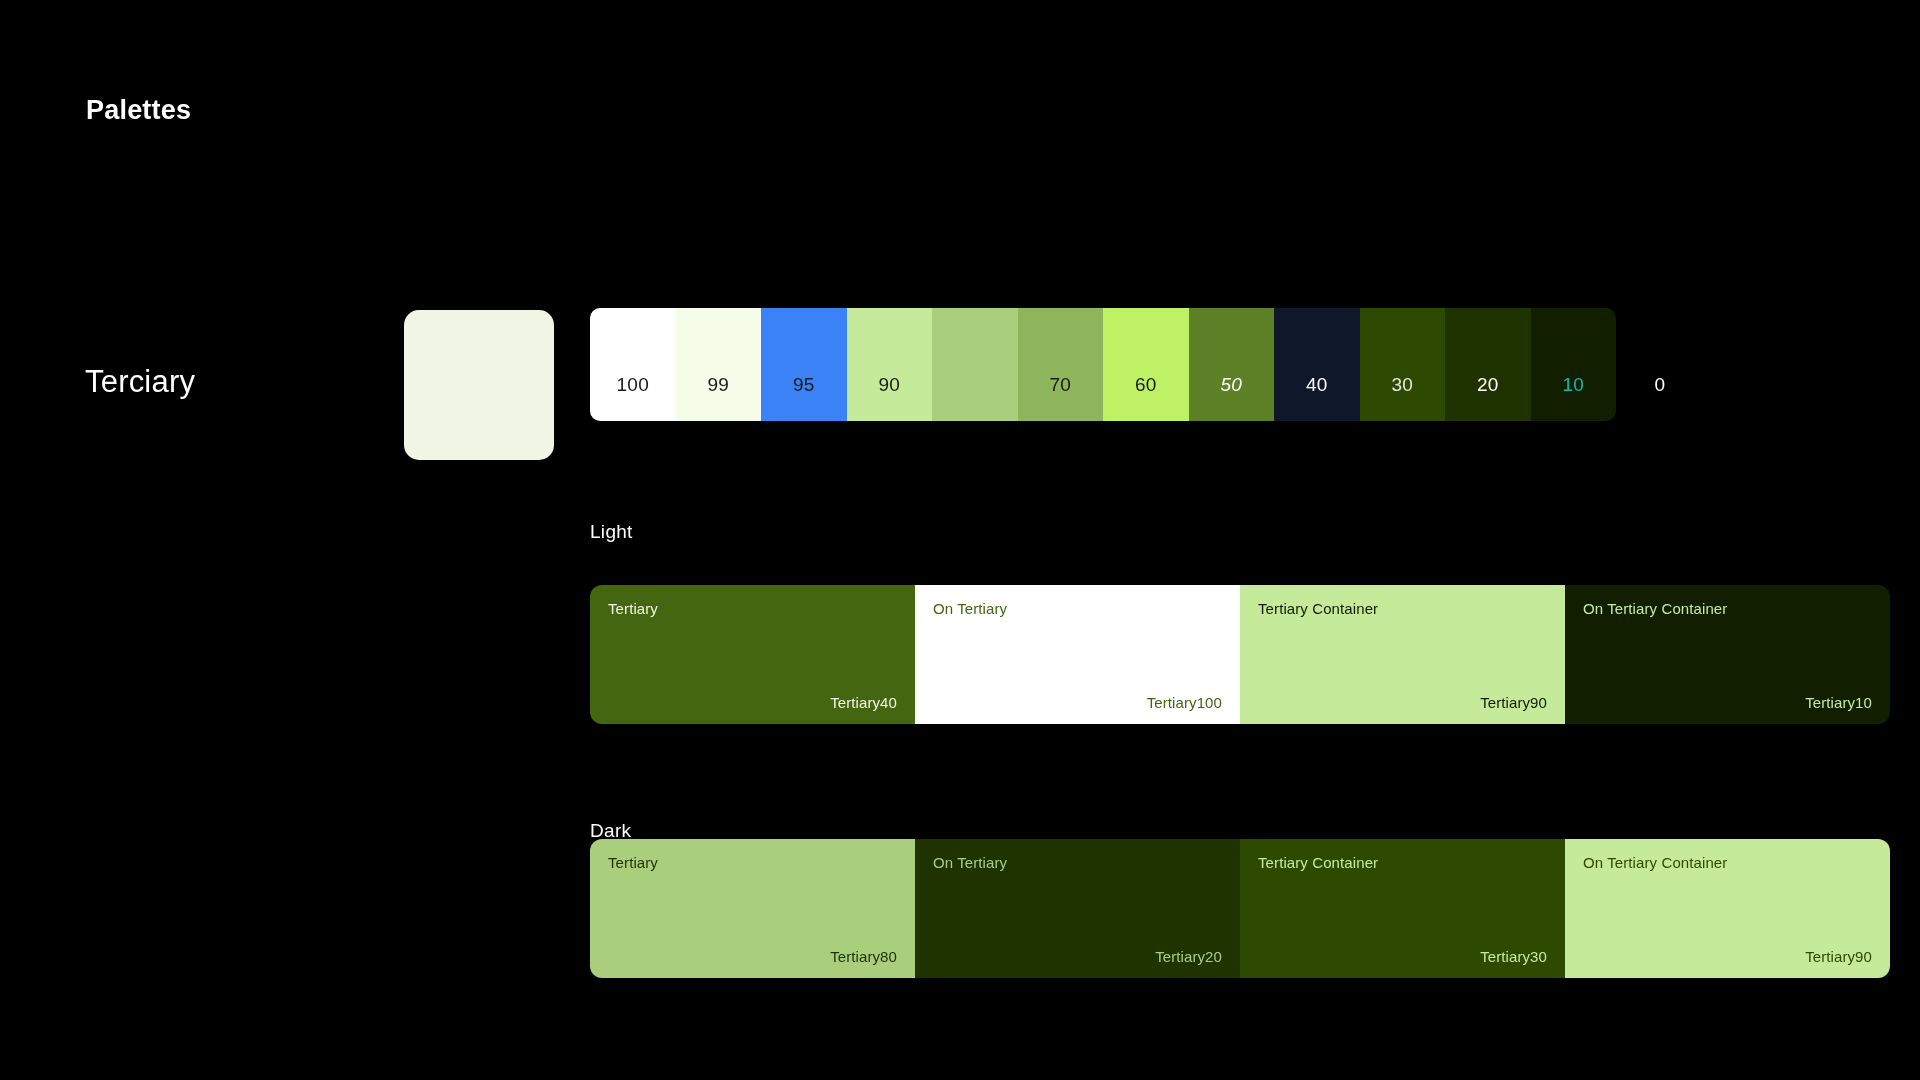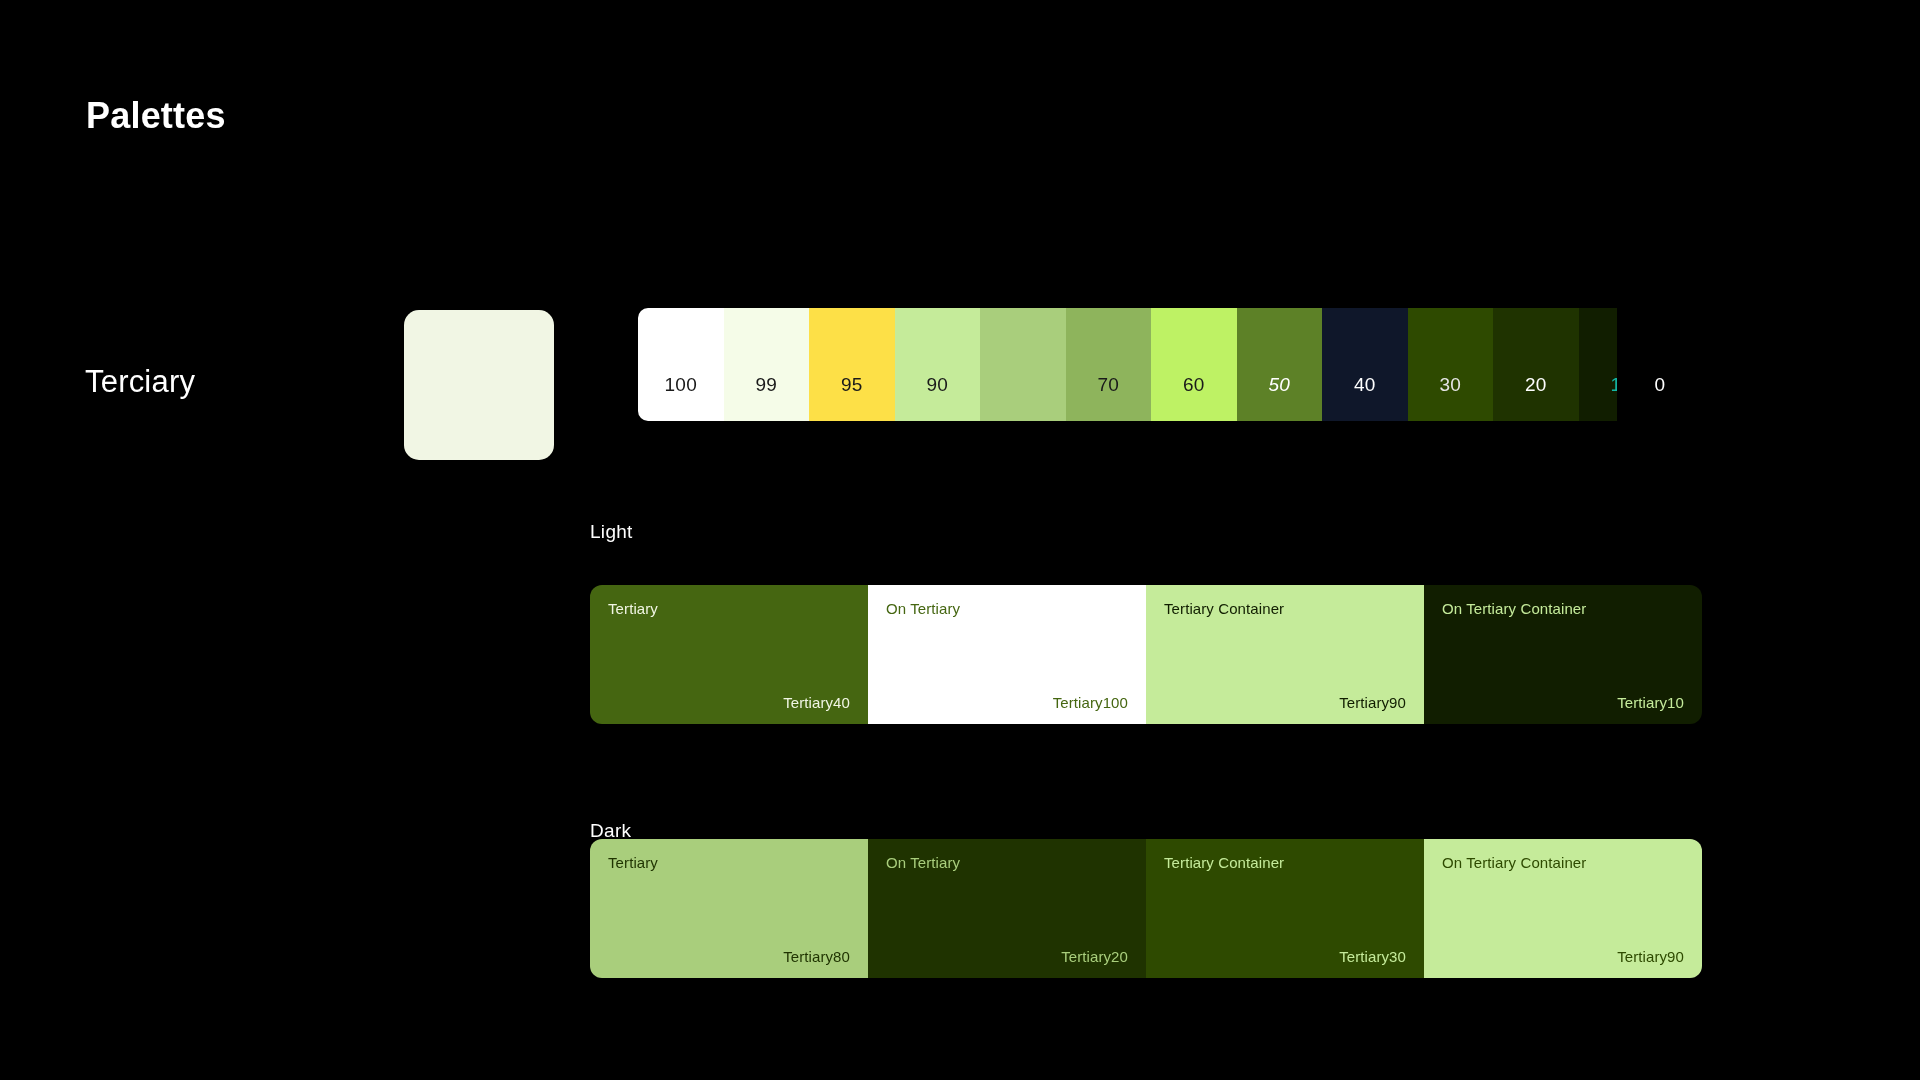--- a/index.html
+++ b/index.html
@@ -20,21 +20,21 @@
     width: 1920px;
     height: 1080px;
     background: #000000;
   }
 
   
   .page-title {
     position: absolute;
     left: 86px;
     top: 95px;
-    font-size: 36px;
+    font-size: 27px;
     font-weight: 700;
     color: #ffffff;
     letter-spacing: 0.2px;
     white-space: nowrap;
     text-align: right;
   }
 
   
   .palette-name {
     position: absolute;
@@ -59,21 +59,20 @@
 
   
   .tonal-strip {
     position: absolute;
     left: 590px;
     top: 308px;
     height: 113px;
     display: flex;
     border-radius: 10px;
     overflow: hidden;
-    margin-left: 48px;
   }
   .tone-cell {
     width: 85.5px;
     height: 153px;
     display: flex;
     align-items: center;
     justify-content: center;
     font-size: 19px;
     font-weight: 400;
     letter-spacing: 0.2px;
@@ -100,21 +99,21 @@
     color: #ffffff;
     letter-spacing: 0.3px;
     white-space: nowrap;
   }
   .scheme-title.light { left: 590px; top: 521px; }
   .scheme-title.dark  { left: 590px; top: 820px; }
 
   .role-row {
     position: absolute;
     left: 590px;
-    width: 1112px;
+    width: 1300px;
     height: 139px;
     display: flex;
     border-radius: 12px;
     overflow: hidden;
   }
   .role-row.light { top: 585px; }
   .role-row.dark  { top: 839px; }
 
   .role-card {
     position: relative;
@@ -150,21 +149,21 @@
 
   <div class="preview-swatch" style="background: rgb(241, 246, 228);"></div>
 
   <div class="tonal-strip">
       <div class="tone-cell" style="background: rgb(255, 255, 255); color: rgb(26, 26, 26);">
         <span>100</span>
       </div>
       <div class="tone-cell" style="background: rgb(245, 252, 232); color: rgb(26, 26, 26);">
         <span>99</span>
       </div>
-      <div class="tone-cell" style="background: #fde047; color: rgb(26, 26, 26);">
+      <div class="tone-cell" style="background: #3b82f6; color: rgb(26, 26, 26);">
         <span>95</span>
       </div>
       <div class="tone-cell" style="background: rgb(197, 235, 154); color: rgb(26, 26, 26);">
         <span>90</span>
       </div>
       <div class="tone-cell" style="background: rgb(169, 206, 124); color: rgb(26, 26, 26); align-items: flex-end;">
         <span>80</span>
       </div>
       <div class="tone-cell" style="background: rgb(142, 180, 92); color: rgb(26, 26, 26);">
         <span>70</span>

